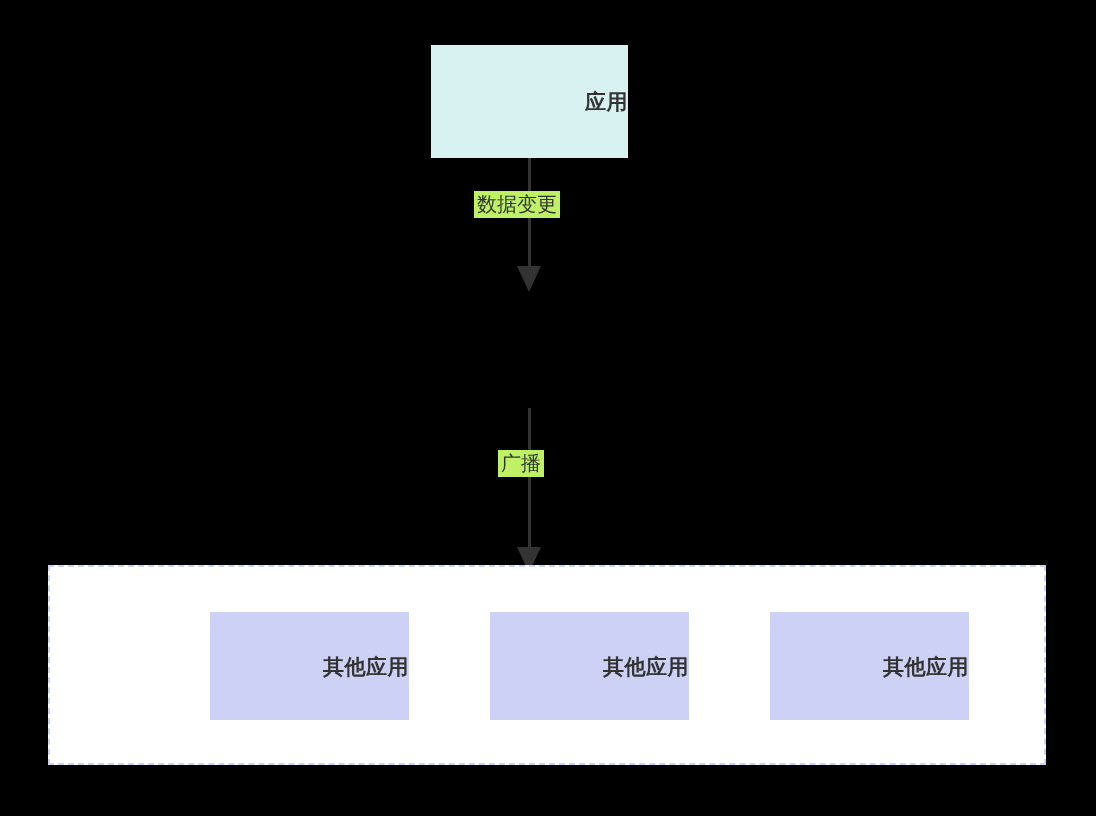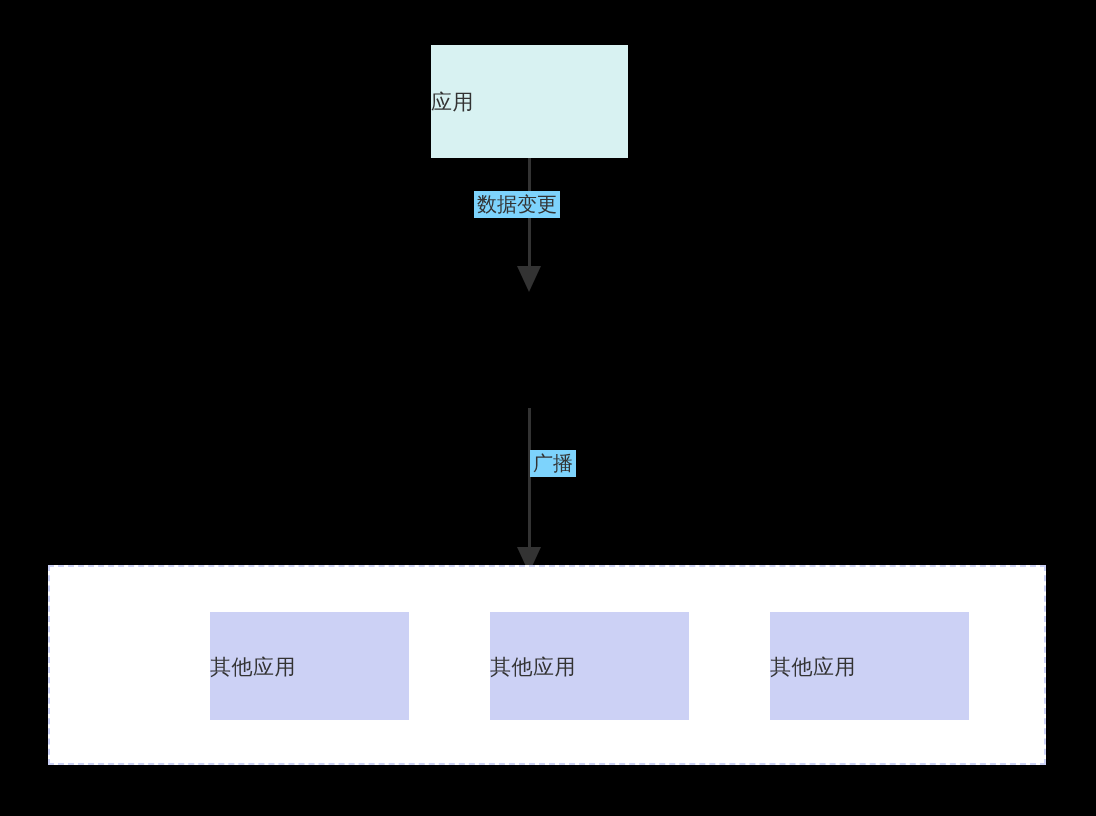--- a/index.html
+++ b/index.html
@@ -18,27 +18,28 @@
     width: 1096px;
     height: 816px;
     background: #000000;
   }
 
   
   .node {
     position: absolute;
     display: flex;
     align-items: center;
-    justify-content: flex-start;
+    justify-content: flex-end;
     box-sizing: border-box;
     color: #333333;
     font-size: 21px;
     line-height: 1;
     letter-spacing: 0.5px;
     white-space: nowrap;
+    font-weight: bold;
   }
 
   .node-app {
     left: 431px;
     top: 45px;
     width: 197px;
     height: 113px;
     background: #d8f2f2;
   }
 
@@ -91,35 +92,35 @@
     border-left: 12px solid transparent;
     border-right: 12px solid transparent;
     border-top: 26px solid #333333;
   }
   .arrow-1 { top: 266px; }
   .arrow-2 { top: 547px; }
 
   
   .edge-label {
     position: absolute;
-    background: #7dd3fc;
+    background: #bef264;
     color: #333333;
     font-size: 20px;
     line-height: 1.25;
     padding: 1px 3px;
     white-space: nowrap;
     box-sizing: border-box;
     text-align: center;
   }
   .label-1 {
     left: 474px;
     top: 191px;
   }
   .label-2 {
-    left: 530px;
+    left: 498px;
     top: 450px;
     text-align: center;
   }
 </style>
 </head>
 <body>
 
 <div id="canvas">
 
   <div class="node node-app">

